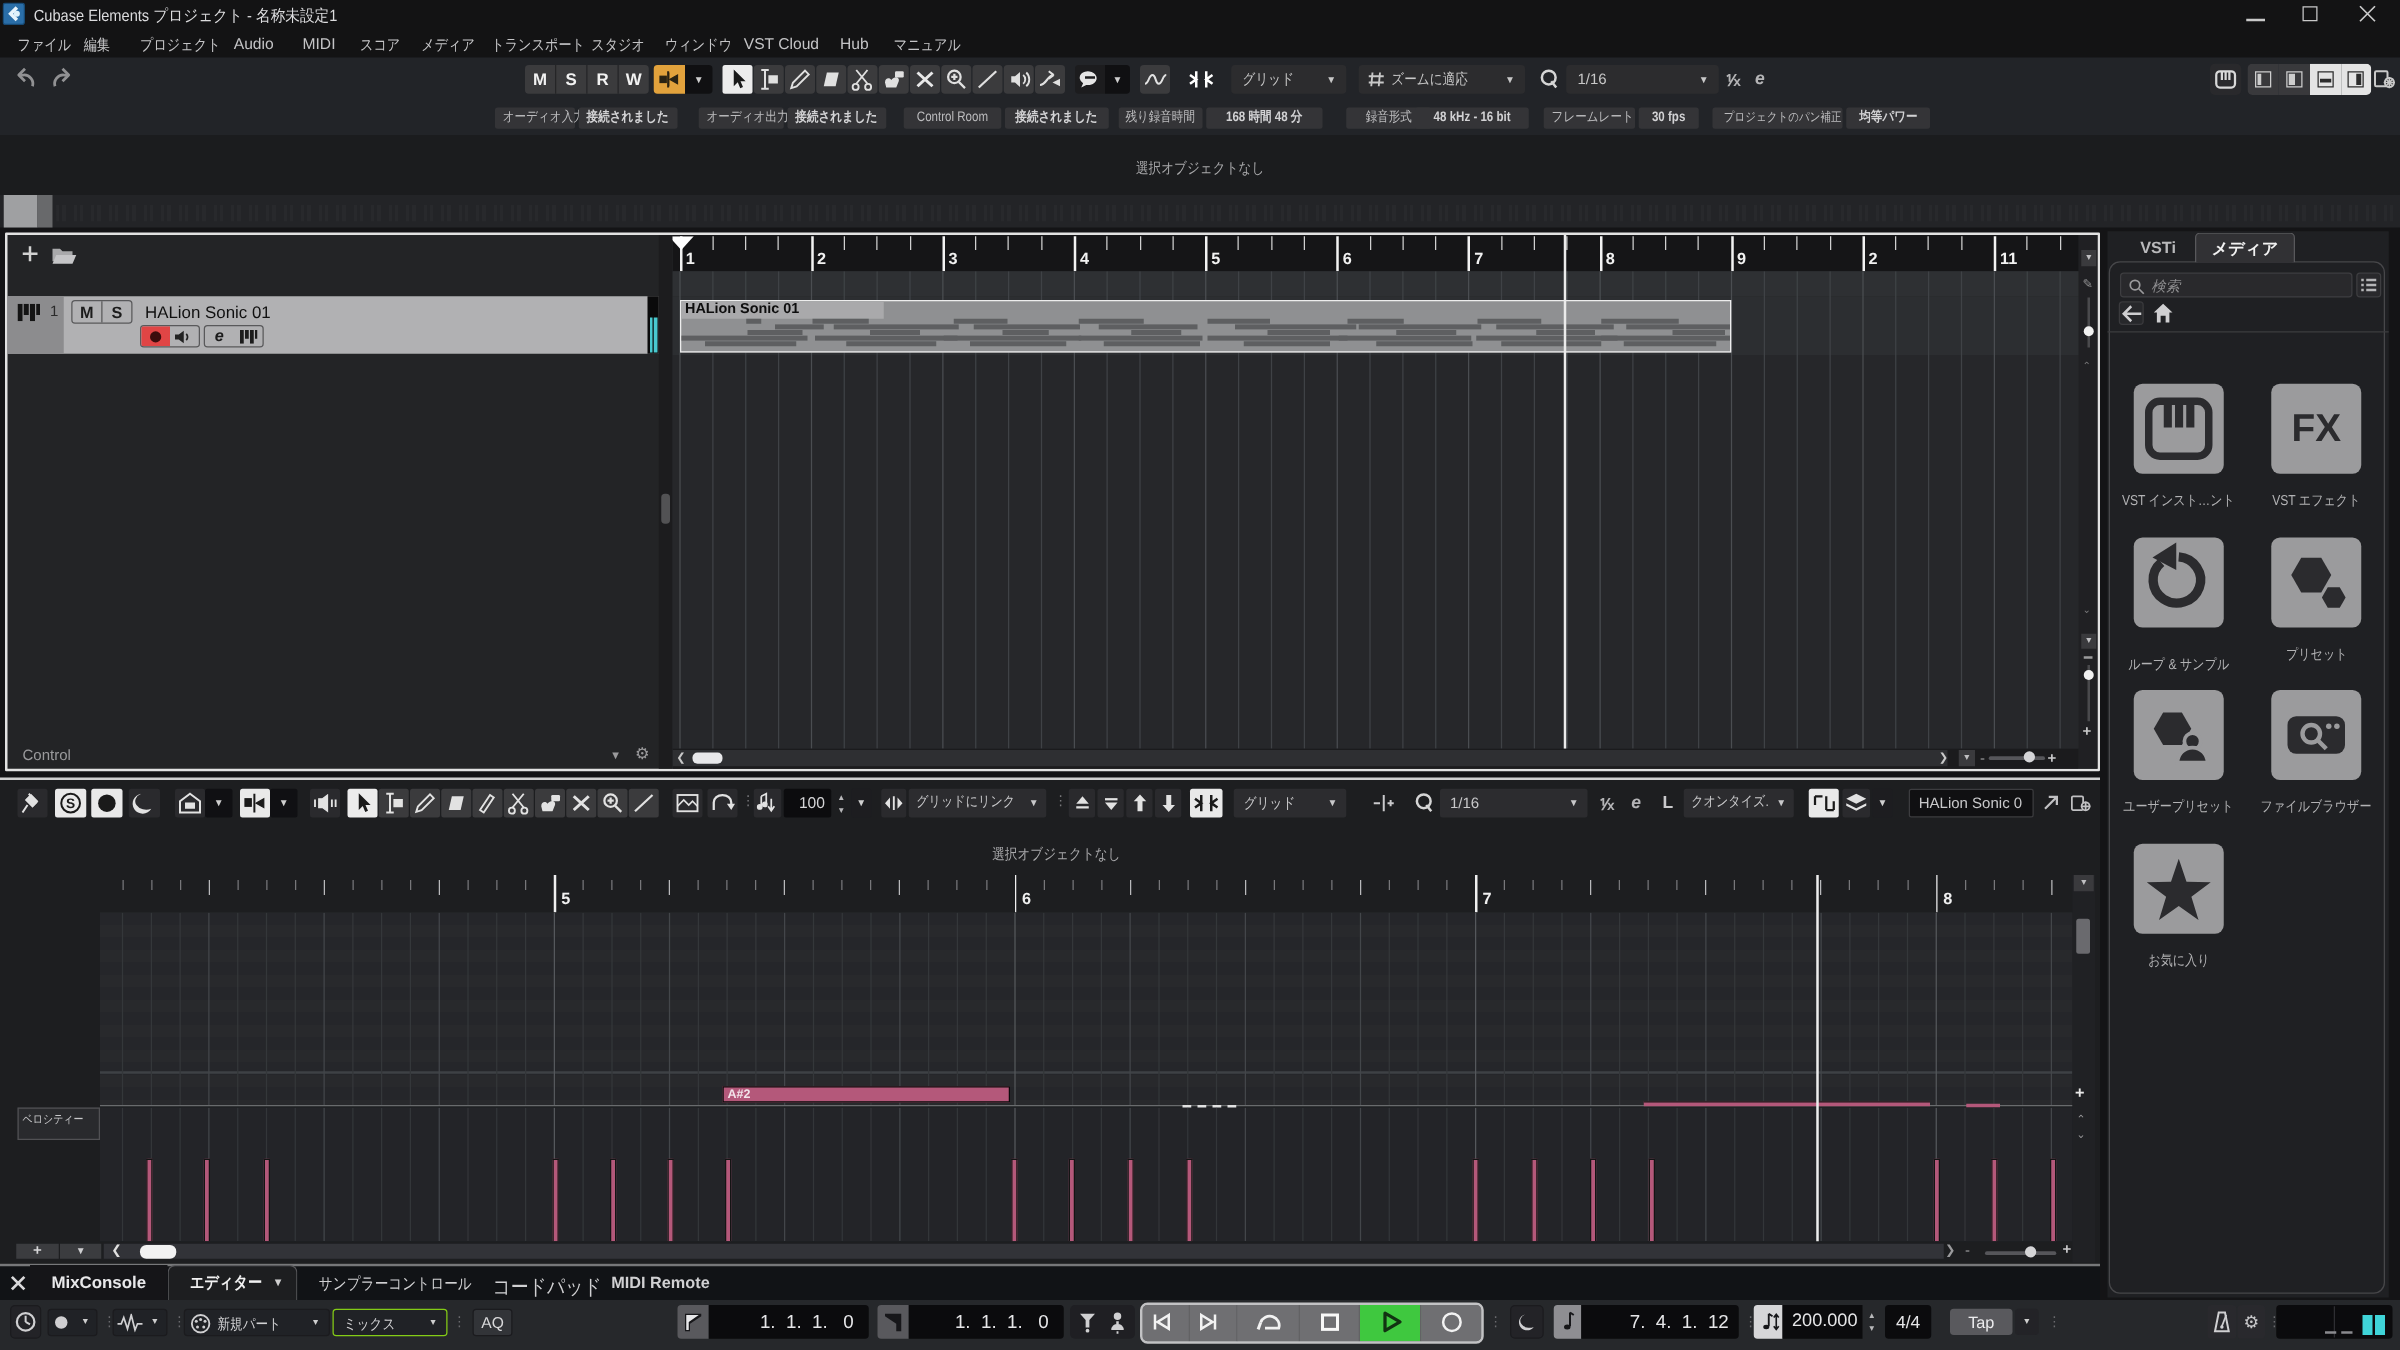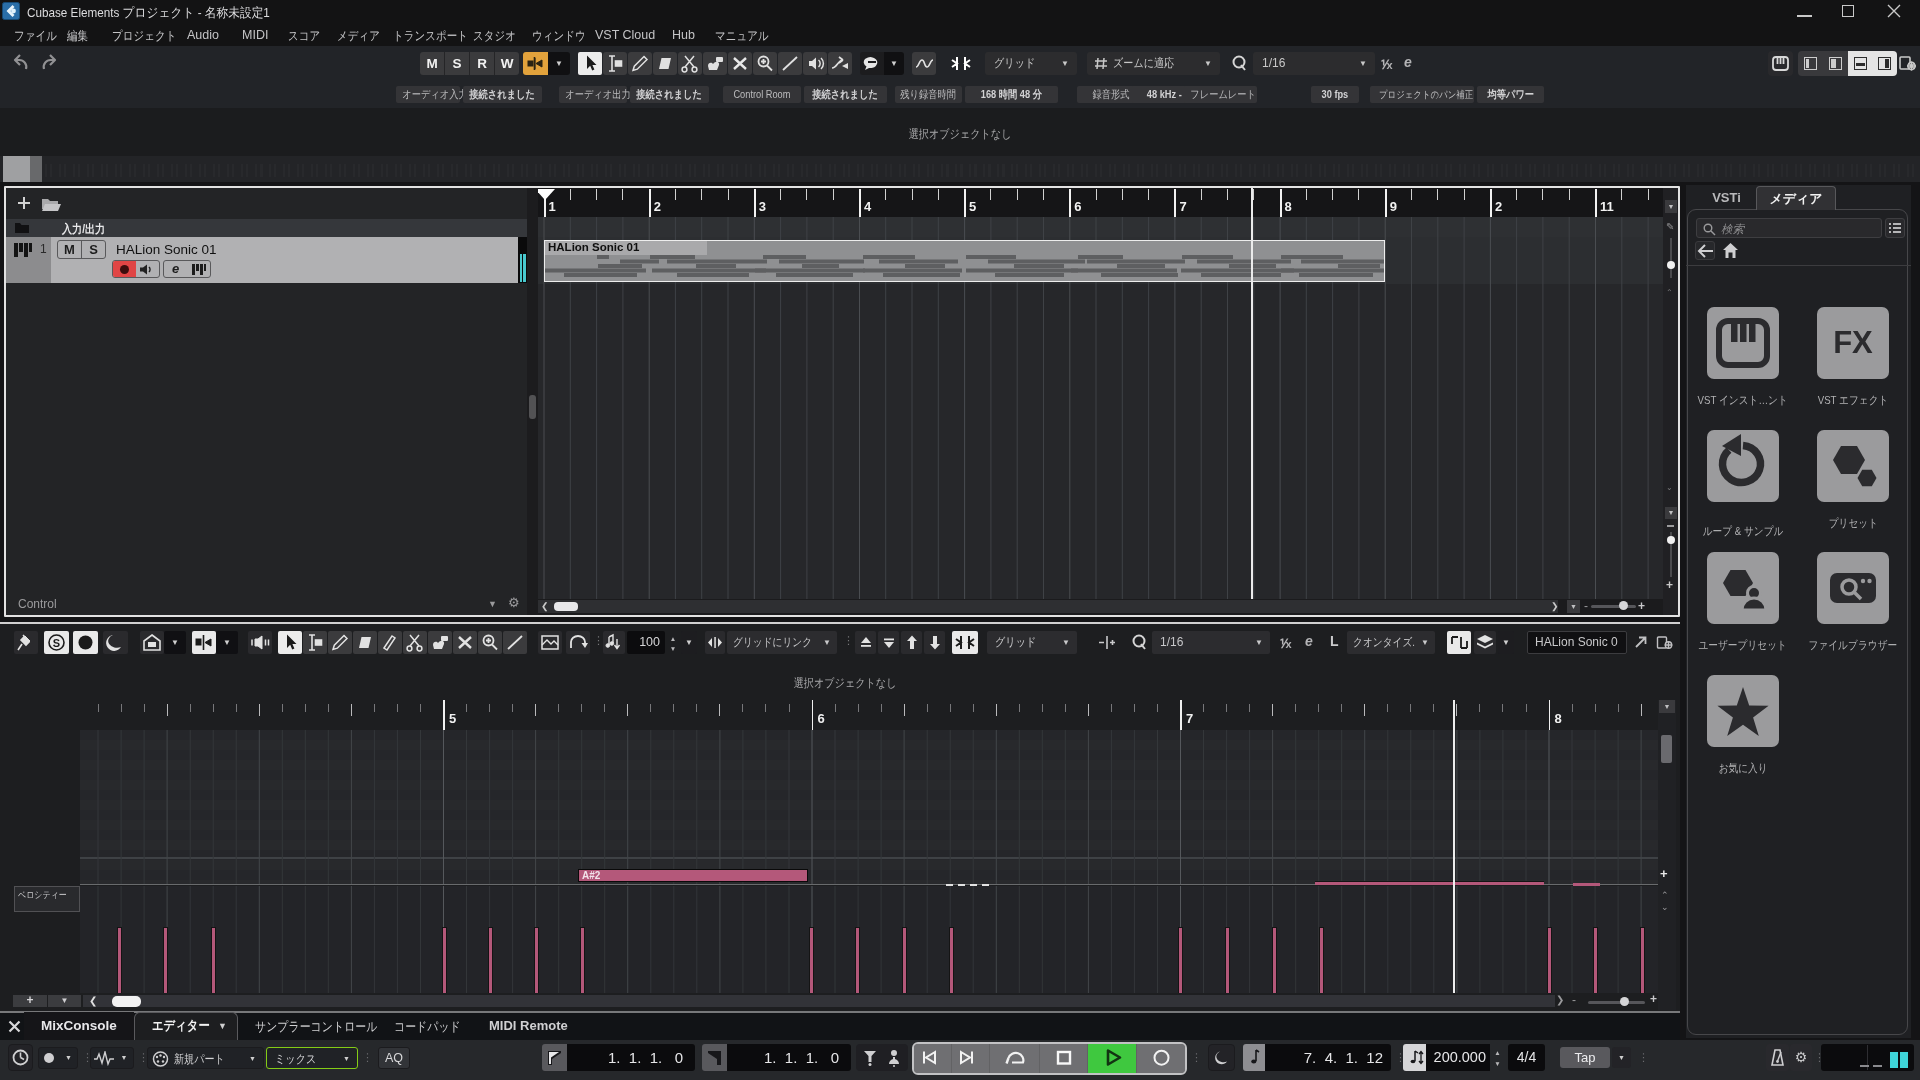--- a/index.html
+++ b/index.html
@@ -217,46 +217,40 @@
 <div class="chip" style="left:396px;width:64px;"><span class="jc">オーディオ入力</span></div>
 <div class="chip chipv" style="left:463px;width:79px;"><span class="jc">接続されました</span></div>
 <div class="chip" style="left:559px;width:68px;"><span class="jc">オーディオ出力</span></div>
 <div class="chip chipv" style="left:630px;width:79px;"><span class="jc">接続されました</span></div>
 <div class="chip" style="left:723px;width:78px;"><span class="jc">Control Room</span></div>
 <div class="chip chipv" style="left:804px;width:83px;"><span class="jc">接続されました</span></div>
 <div class="chip" style="left:895px;width:67px;"><span class="jc">残り録音時間</span></div>
 <div class="chip chipv" style="left:965px;width:93px;"><span class="jc">168 時間 48 分</span></div>
 <div class="chip" style="left:1077px;width:68px;"><span class="jc">録音形式</span></div>
 <div class="chip chipv" style="left:1132px;width:91px;"><span class="jc">48 kHz - 16 bit</span></div>
-<div class="chip" style="left:1184px;width:73px;"><span class="jc">フレームレート</span></div>
+<div class="chip" style="left:1235px;width:73px;"><span class="jc">フレームレート</span></div>
 <div class="chip chipv" style="left:1311px;width:48px;"><span class="jc">30 fps</span></div>
 <div class="chip" style="left:1370px;width:104px;font-size:10px;"><span class="jc">プロジェクトのパン補正</span></div>
 <div class="chip chipv" style="left:1477px;width:67px;"><span class="jc">均等パワー</span></div>
 
 <div class="abs" style="left:0;top:108px;width:1920px;height:48px;background:#1b1c1e;"></div>
 <div class="abs" style="left:0;top:126px;width:1920px;text-align:center;color:#a8a8aa;font-size:12px;"><span class="jc">選択オブジェクトなし</span></div>
 
 <div class="abs" style="left:0;top:156px;width:1920px;height:26px;background:#232427;">
     <div class="abs" style="left:45px;top:8px;width:1875px;height:13px;background:repeating-linear-gradient(90deg,#28292c 0 2.5px,#232427 2.5px 5px,#28292c 5px 7.5px,#232427 7.5px 14px);"></div>
   </div>
 <div class="abs" style="left:3px;top:156px;width:27px;height:26px;background:#9fa0a2;"></div>
 <div class="abs" style="left:30px;top:156px;width:12px;height:26px;background:#68696b;"></div>
 
 <div class="abs" style="left:4px;top:186px;width:1676px;height:431px;background:#232426;border:2px solid #e2e2e2;border-radius:1px;" id="projwin">
     <svg class="abs" style="left:12px;top:8px" width="46" height="16" viewBox="0 0 46 16">
       <path d="M6 1 L6 13 M0 7 L12 7" stroke="#d2d2d2" stroke-width="2"></path>
       <path d="M24 3 L30 3 L32 5 L40 5 L40 13 L24 13 Z" fill="#a9a9ab"></path>
       <path d="M27 8 L43 8 L40 15 L24 15 Z" fill="#c5c5c7"></path>
     </svg>
-    <div class="abs" style="left:0;top:31px;width:521px;height:18px;background:#35373b;">
-      <svg class="abs" style="left:8px;top:3px" width="16" height="12" viewBox="0 0 16 12">
-        <path d="M1 1 L6 1 L7.5 3 L15 3 L15 11 L1 11 Z" fill="#111113"></path>
-      </svg>
-      <div class="abs" style="left:56px;top:2px;color:#e8e8ea;font-size:12px;font-weight:bold;"><span class="jx">入力/出力</span></div>
-    </div>
     <div class="abs" style="left:0;top:49px;width:521px;height:46px;background:#b1b1b3;">
       <div class="abs" style="left:0;top:0;width:45px;height:46px;background:#8c8c8e;">
         <svg class="abs" style="left:8px;top:6px" width="18" height="14" viewBox="0 0 18 14">
           <g fill="#141414">
             <rect x="0" y="0" width="4" height="14"></rect>
             <rect x="5" y="0" width="4" height="9"></rect>
             <rect x="10" y="0" width="4" height="14"></rect>
             <rect x="15" y="0" width="3" height="9"></rect>
           </g>
         </svg>
@@ -988,21 +982,21 @@
   </div>
 
 <div class="abs" style="left:0;top:1011px;width:1680px;height:29px;background:#111316;" id="tabbar">
     <div class="abs" style="left:0;top:0;width:1680px;height:2px;background:#77787a;"></div>
     <svg class="abs" style="left:8px;top:9px" width="13" height="13" viewBox="0 0 13 13">
       <path d="M1.5 1.5 L11.5 11.5 M11.5 1.5 L1.5 11.5" stroke="#d8d8da" stroke-width="2.2"></path>
     </svg>
     <div class="abs" style="left:24px;top:1px;width:110px;height:28px;background:#151518;text-align:center;line-height:27px;color:#e8e8ea;font-size:13.5px;font-weight:bold;">MixConsole</div>
     <div class="abs" style="left:134px;top:1px;width:104px;height:28px;background:#1d1e20;border:1px solid #5a5a5d;border-bottom:none;border-radius:6px 6px 0 0;color:#f2f2f2;font-size:13.5px;font-weight:bold;line-height:26px;padding-left:17px;"><span class="jx">エディター</span><span style="position:absolute;right:10px;font-size:9px;color:#cfcfcf;">▼</span></div>
     <div class="abs" style="left:255px;top:7px;color:#d0d0d2;font-size:13px;"><span class="jx">サンプラーコントロール</span></div>
-    <div class="abs" style="left:394px;top:7px;color:#d0d0d2;font-size:13px;"><span class="jx">コードパッド</span></div>
+    <div class="abs" style="left:394px;top:7px;color:#d0d0d2;font-size:17px;"><span class="jx">コードパッド</span></div>
     <div class="abs" style="left:489px;top:7px;color:#d0d0d2;font-size:13px;font-weight:bold;">MIDI Remote</div>
   </div>
 
 <div class="abs" style="left:0;top:1040px;width:1920px;height:40px;background:#26282b;" id="transport">
     <div class="abs" style="left:8px;top:4px;width:25px;height:27px;background:#232327;border:1px solid #1b1b1e;border-radius:4px;"><svg width="23" height="25" viewBox="0 0 23 25">
         <circle cx="11.5" cy="12.5" r="7" stroke="#cfcfd1" stroke-width="1.8" fill="none"></circle>
         <path d="M11.5 12.5 L11.5 7.5 M11.5 12.5 L15 14.5" stroke="#cfcfd1" stroke-width="1.6"></path>
       </svg></div>
     <div class="abs" style="left:38px;top:7px;width:40px;height:22px;background:#202226;border:1px solid #1b1b1e;border-radius:3px;display:flex;">
       <div style="flex:1.2;position:relative;">

